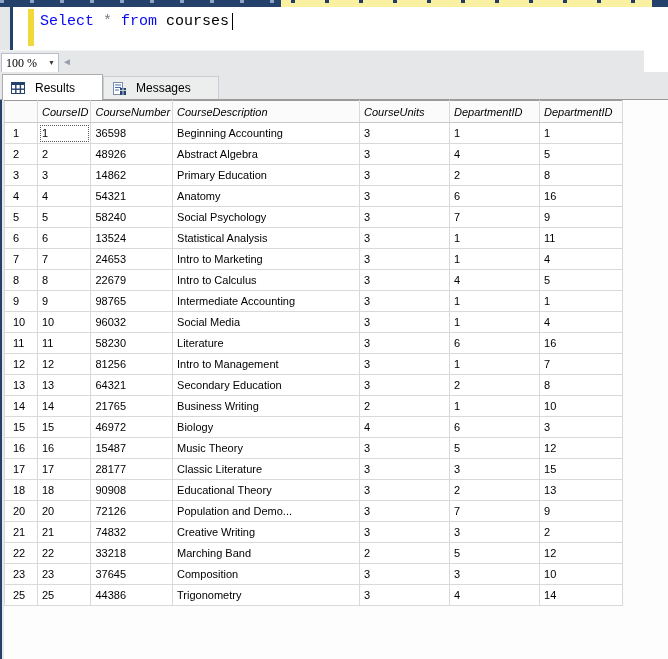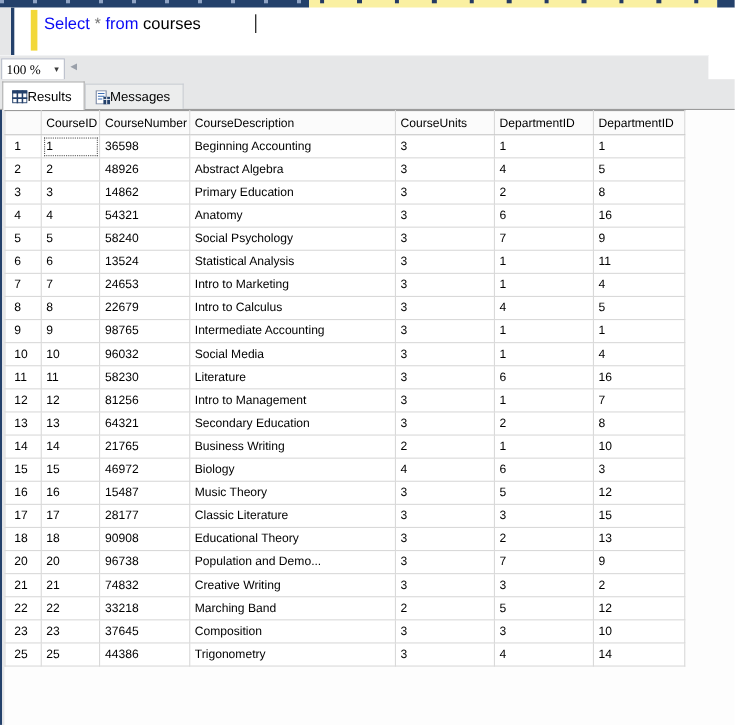--- a/index.html
+++ b/index.html
@@ -22,59 +22,59 @@
     background-size:100% 3px;background-repeat:repeat-x;background-position:top 0 left 10px;
   }
   .s1{width:281px;} .s2{width:371px;} .s3{width:16px;background-image:none;}
   
   .editor{position:absolute;left:0;top:7px;width:668px;height:43px;background:#fff;}
   .editor-gutter{position:absolute;left:0;top:0;width:10px;height:43px;background:#e6e7e8;}
   .editor-rail{position:absolute;left:10px;top:0;width:3px;height:43px;background:var(--navy);}
   .change-bar{position:absolute;left:28px;top:2px;width:6px;height:37px;background:var(--changeYellow);}
   .code-line{
     position:absolute;left:40px;top:5px;height:20px;line-height:20px;
-    font-family:Liberation Sans, sans-serif;font-size:15px;color:#000;
+    font-family:Liberation Mono, monospace;font-size:15px;color:#000;
     white-space:pre;
   }
   .tok-keyword{color:var(--kw);}
   .tok-operator{color:#7a7a7a;}
   .caret{position:absolute;left:232px;top:6px;width:1px;height:17px;background:#000;}
   
   .zoom-strip{position:absolute;left:0;top:50px;width:644px;height:22px;background:#e6e7e8;border-top:1px solid #f2f3f4;font-family:Liberation Serif, serif;}
   .zoom-combo{
     position:absolute;left:1px;top:2px;width:56px;height:18px;background:#fff;
     border:1px solid #b8bdc9;display:flex;align-items:center;font-size:12px;color:#000;
   }
   .zoom-value{flex:1;padding-left:4px;}
   .zoom-arrow{width:13px;font-size:7px;color:#3b3b3b;text-align:center;}
   .scroll-left-arrow{position:absolute;left:62px;top:4px;font-size:10px;color:#9aa0aa;line-height:14px;}
   
   .tabbar{
     position:absolute;left:0;top:72px;width:668px;height:28px;background:#e6e7e8;
     display:flex;align-items:flex-end;padding-left:2px;box-sizing:border-box;
     border-bottom:1px solid #9b9b9b;
   }
-  .rtab{display:inline-flex;align-items:center;gap:0;font-size:12px;color:#000;
-    padding:0 11px 0 8px;box-sizing:border-box;cursor:default;text-align:center;}
+  .rtab{display:inline-flex;align-items:center;gap:10px;font-size:12px;color:#000;
+    padding:0 27px 0 8px;box-sizing:border-box;cursor:default;text-align:center;}
   .rtab.active{background:#fff;border:1px solid #acacac;border-bottom:none;height:26px;margin-bottom:-1px;z-index:2;}
   .rtab.inactive{background:#eceded;border:1px solid #c9ccd2;border-bottom:none;height:23px;}
   .rtab svg{display:block;}
   
   .grid-area{position:absolute;left:0;top:100px;width:668px;height:559px;background:#fdfdfd;}
   .grid-left-border{position:absolute;left:0;top:0;width:2px;height:559px;background:var(--navy);}
   .grid-left-gap{position:absolute;left:2px;top:0;width:2px;height:559px;background:#e6e7e8;}
   table.results{
     position:absolute;left:4px;top:0;border-collapse:collapse;table-layout:fixed;
     background:#fff;font-size:11px;color:#000;
   }
   table.results th,table.results td{
     border:1px solid #d9d9d9;height:20px;padding:0 2px 0 4px;text-align:left;
     font-weight:normal;overflow:hidden;white-space:nowrap;
   }
-  table.results thead th{background:#fbfbfb;border-top:1px solid #9a9a9a;border-bottom:1px solid #c8c8c8;height:21px;}
+  table.results thead th{background:#fbfbfb;border-top:1px solid #9a9a9a;border-bottom:1px solid #c8c8c8;height:21px;font-style:italic;}
   table.results td.rownum{background:#ffffff;padding-left:8px;}
   td.selected{outline:1px dotted #5a5a5a;outline-offset:-3px;}
   
 </style>
 </head>
 <body>
 
 <div class="top-strip">
   <div class="strip-blue s1"></div>
   <div class="strip-yellow s2"></div>
@@ -309,21 +309,21 @@
           <td>18</td>
           <td>90908</td>
           <td>Educational Theory</td>
           <td>3</td>
           <td>2</td>
           <td>13</td>
         </tr>
         <tr>
           <td class="rownum">20</td>
           <td>20</td>
-          <td>96738</td>
+          <td>72126</td>
           <td>Population and Demo...</td>
           <td>3</td>
           <td>7</td>
           <td>9</td>
         </tr>
         <tr>
           <td class="rownum">21</td>
           <td>21</td>
           <td>74832</td>
           <td>Creative Writing</td>

